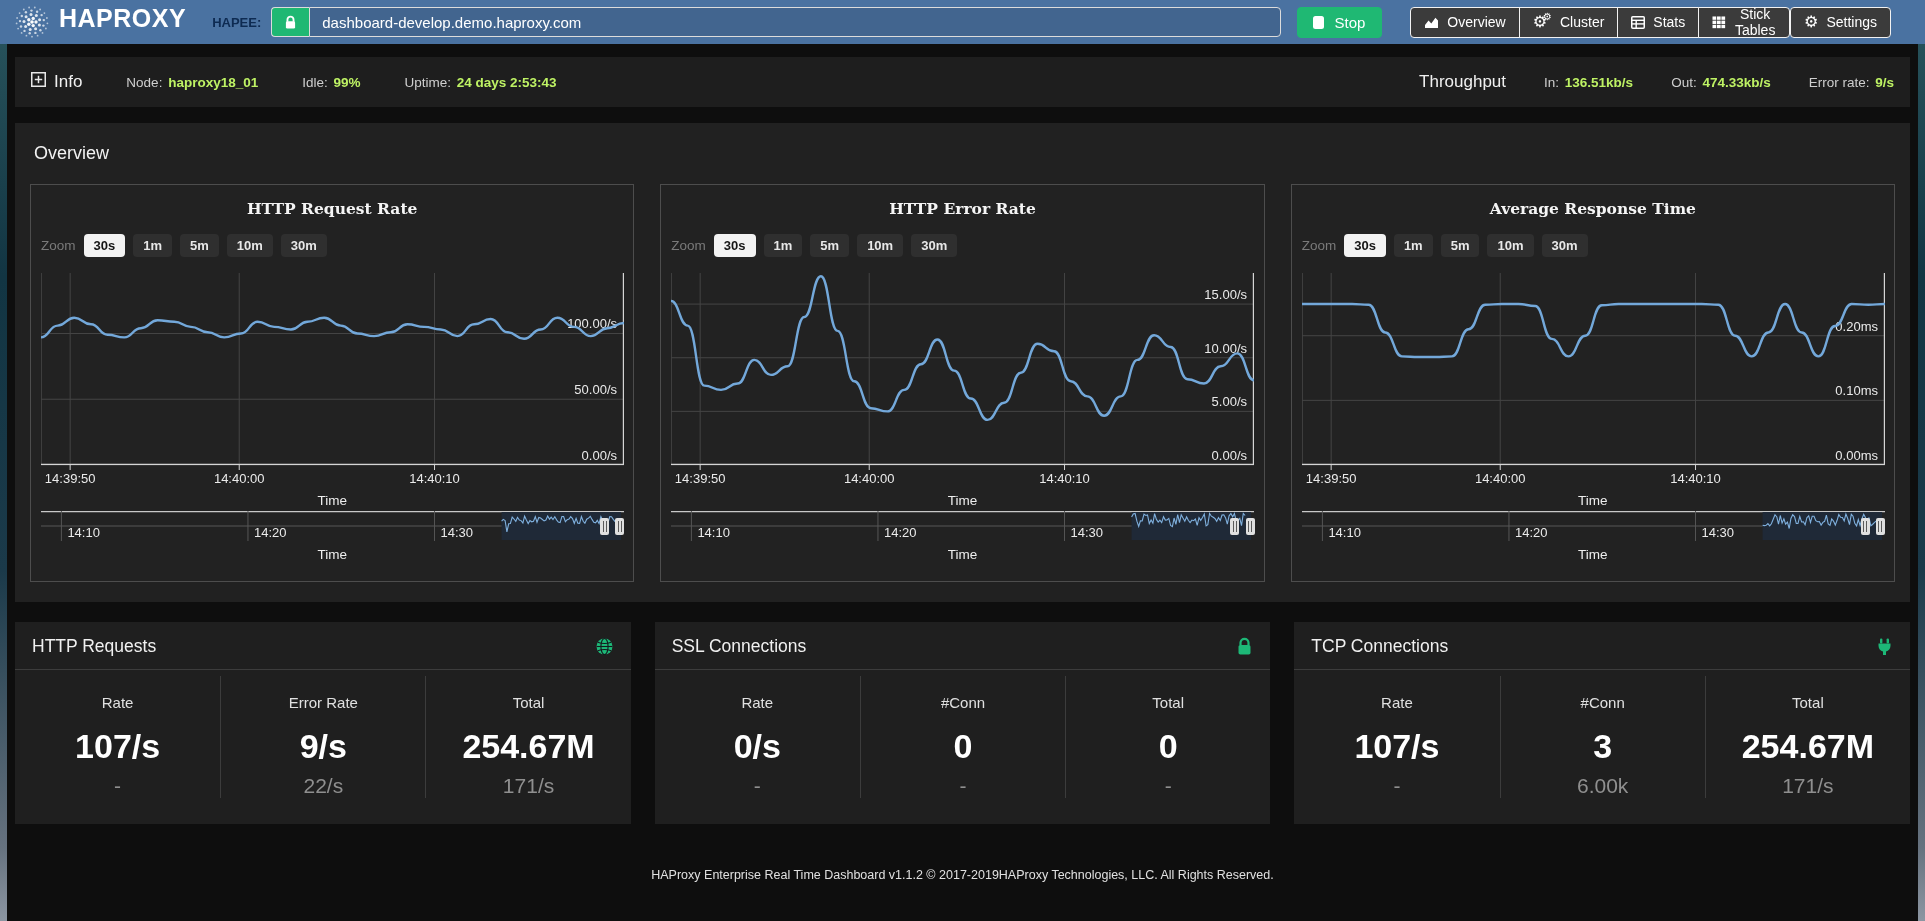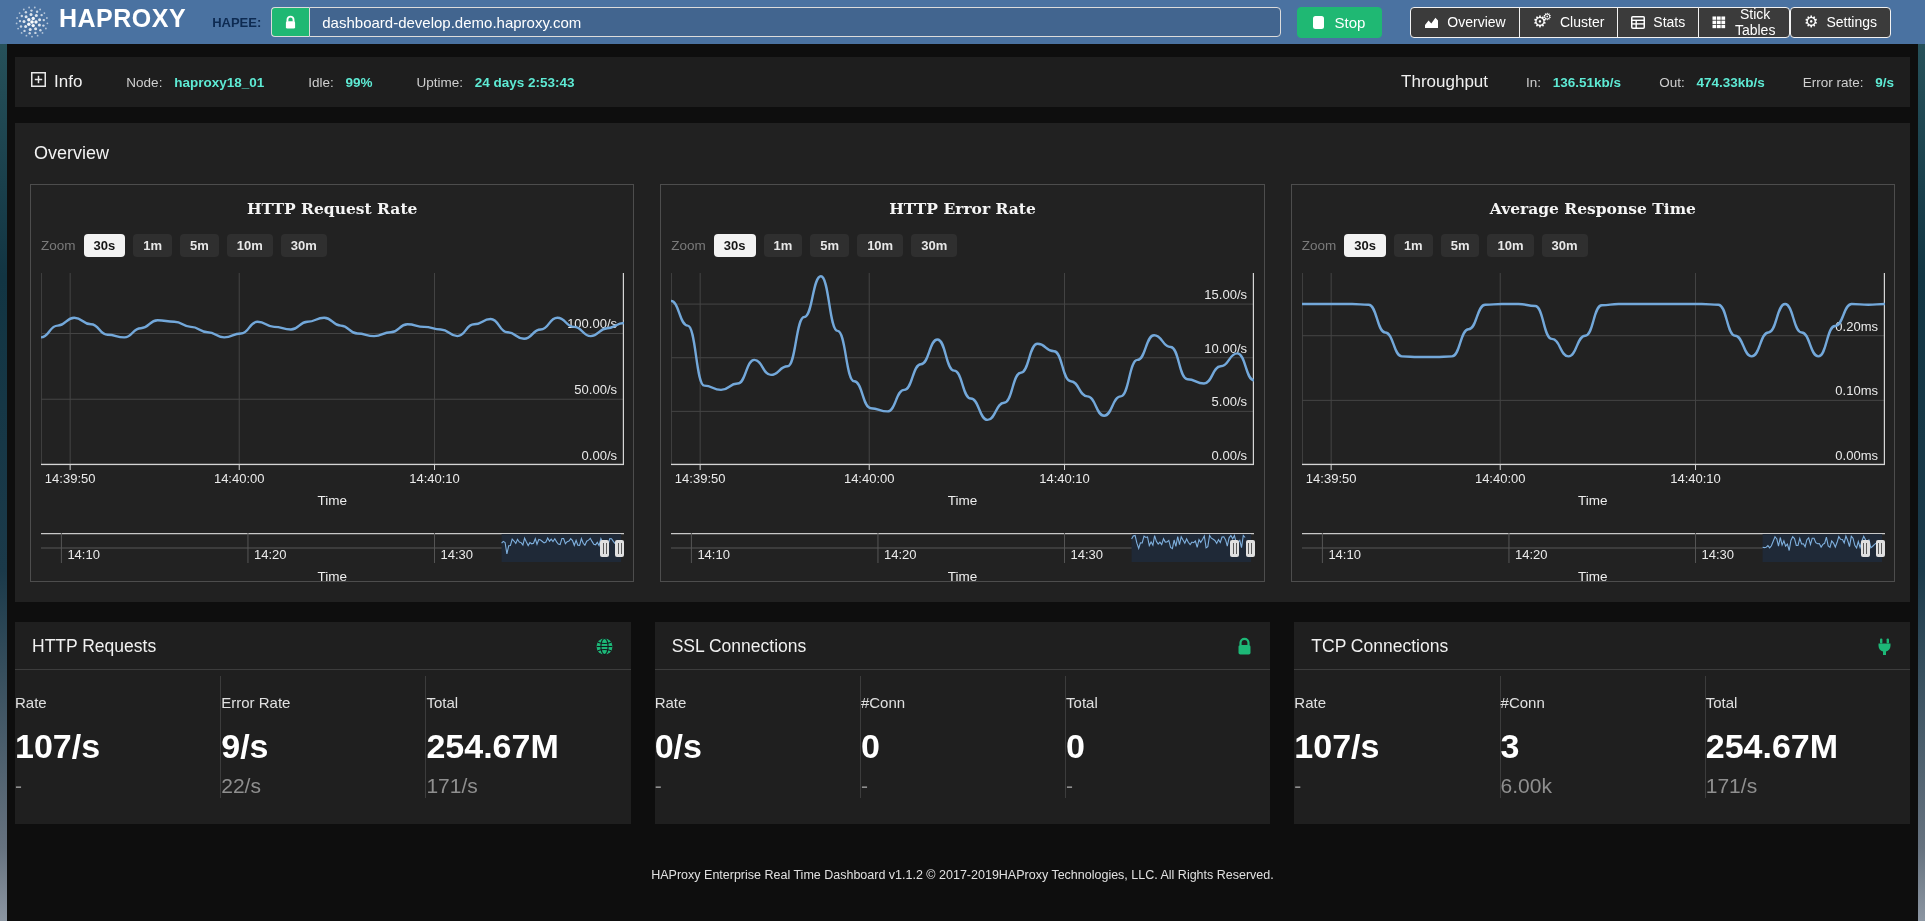--- a/index.html
+++ b/index.html
@@ -24,47 +24,47 @@
   .nav-btn:first-child { margin-left:0; border-radius:4px 0 0 4px; }
   .nav-btn:last-child { border-radius:0 4px 4px 0; }
   .settings-btn { border-radius:4px; margin-left:auto; margin-right:34px; }
   .btn-icon { display:inline-flex; align-items:center; color:#fff; }
   
   .main { margin:0 7px; background:#0e0e0e; height:877px; padding-top:13px; }
   
   .infobar { margin:0 8px; height:50px; background:#1e1e1e; display:flex; align-items:center; padding:0 16px; }
   .info-toggle { display:flex; align-items:center; gap:8px; color:#f0f0f0; font-size:17px; cursor:pointer; }
   .kv { font-size:13.5px; color:#cfcfcf; margin-left:44px; }
-  .kv b { color:#5eead4; margin-left:8px; }
+  .kv b { color:#bef264; margin-left:2px; }
   .tp-group { margin-left:auto; display:flex; align-items:center; }
   .tp-title { color:#f0f0f0; font-size:17px; }
   .tp-group .kv { margin-left:38px; }
   
   .panel { margin:16px 8px 0; background:#212121; padding:12px 15px 20px; }
   .panel-title { color:#f2f2f2; font-size:18px; margin:8px 0 20px 4px; font-weight:normal; }
   .charts-row { display:grid; grid-template-columns:1fr 1fr 1fr; gap:26px; }
   .chart-panel { border:1px solid #4d4d4d; background:#222; height:398px; padding:10px 10px 0; overflow:hidden; position:relative; }
   .chart-title { text-align:center; color:#f5f5f5; font-size:15.5px; font-weight:bold; font-family:"DejaVu Serif","Liberation Serif",serif; height:20px; margin-top:4px; }
   .zoom-row { display:flex; align-items:center; margin-top:14px; height:24px; }
   .zoom-label { color:#7a7a7a; font-size:13.5px; margin-right:8px; }
   .zoom-btn { background:#2f2f2f; color:#e8e8e8; border:none; border-radius:4px; font-size:13px; font-weight:bold; padding:4px 10px; margin-right:8px; cursor:pointer; font-family:inherit; }
   .zoom-btn.active { background:#f2f2f2; color:#141414; }
   .plot-wrap { margin-top:16px; }
   .axis-title { text-align:center; color:#eee; font-size:13.5px; height:18px; }
-  .sel-wrap { margin-top:22px; position:relative; }
+  .sel-wrap { position:relative; }
   .sel-handle { position:absolute; width:9px; height:17px; background:#e0e0e0; border-radius:2px; top:7px; }
   .sel-handle::before, .sel-handle::after { content:""; position:absolute; top:3px; bottom:3px; width:1px; background:#5a5a5a; }
   .sel-handle::before { left:2.5px; } .sel-handle::after { right:2.5px; }
   .sel-time { margin-top:2px; }
   
   .cards-row { margin:20px 8px 0; display:grid; grid-template-columns:1fr 1fr 1fr; gap:24px; }
   .card { background:#1f1f1f; }
   .card-header { display:flex; align-items:center; justify-content:space-between; padding:14px 17px 12px; border-bottom:1px solid #3c3c3c; color:#f0f0f0; font-size:17.5px; }
   .card-body { display:grid; grid-template-columns:1fr 1fr 1fr; padding:6px 0 26px; }
-  .metric { padding-top:18px; }
+  .metric { text-align:center; padding-top:18px; }
   .metric + .metric { border-left:1px solid #3c3c3c; }
   .metric-label { color:#e0e0e0; font-size:15px; }
   .metric-value { color:#fff; font-size:34px; font-weight:bold; margin-top:16px; }
   .metric-sub { color:#8f8f8f; font-size:21px; margin-top:8px; }
   .footer { text-align:center; color:#e0e0e0; font-size:12.5px; padding-top:44px; }
 </style>
 </head>
 <body>
 
 <header class="navbar">

